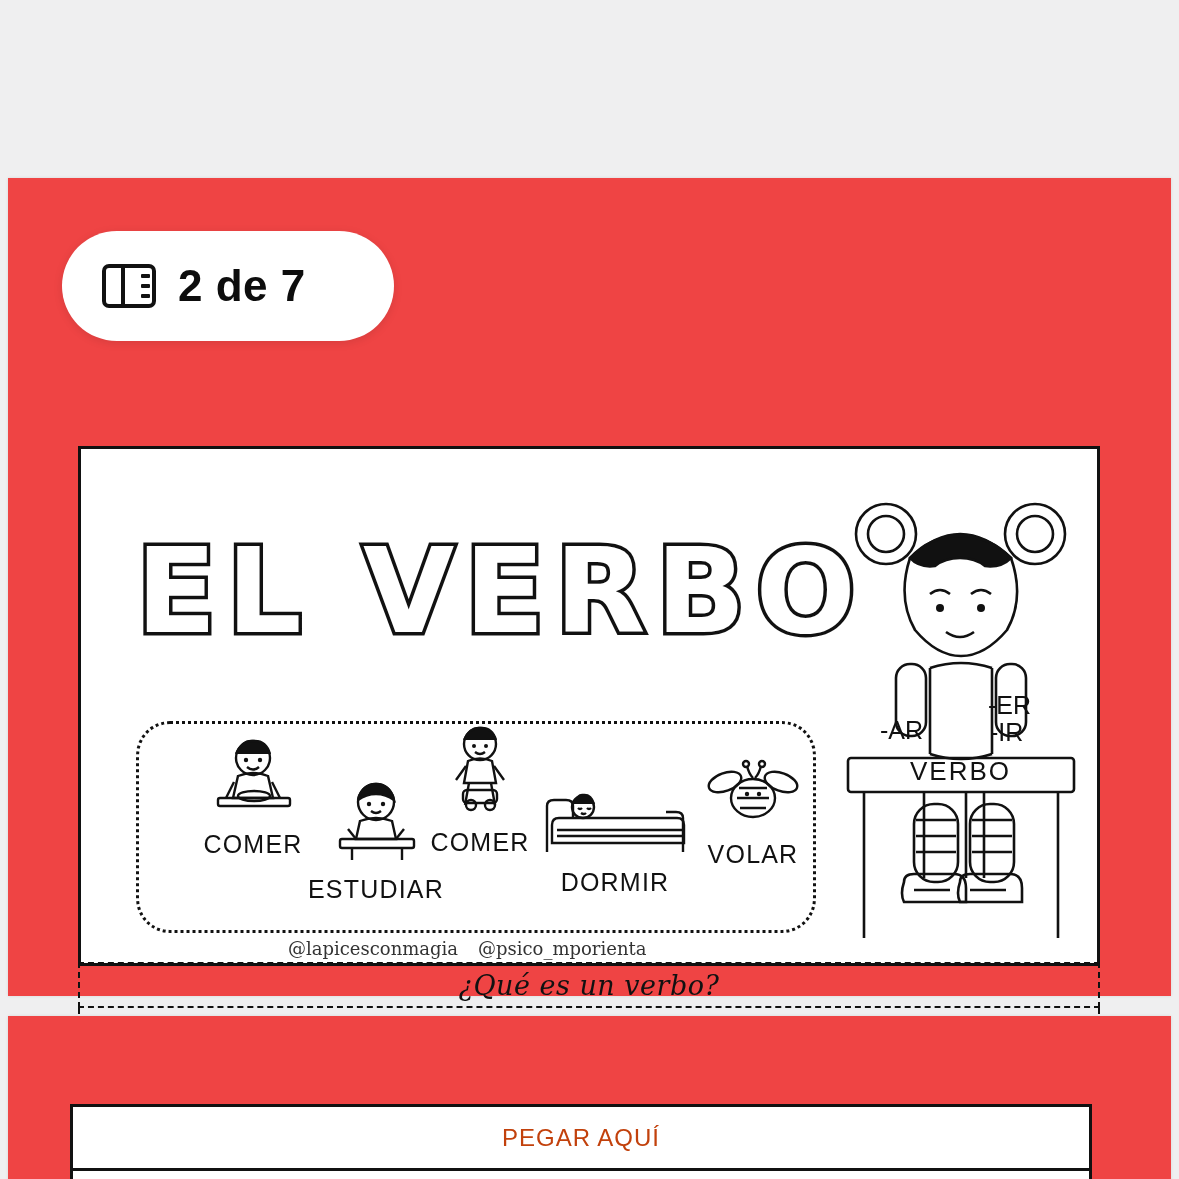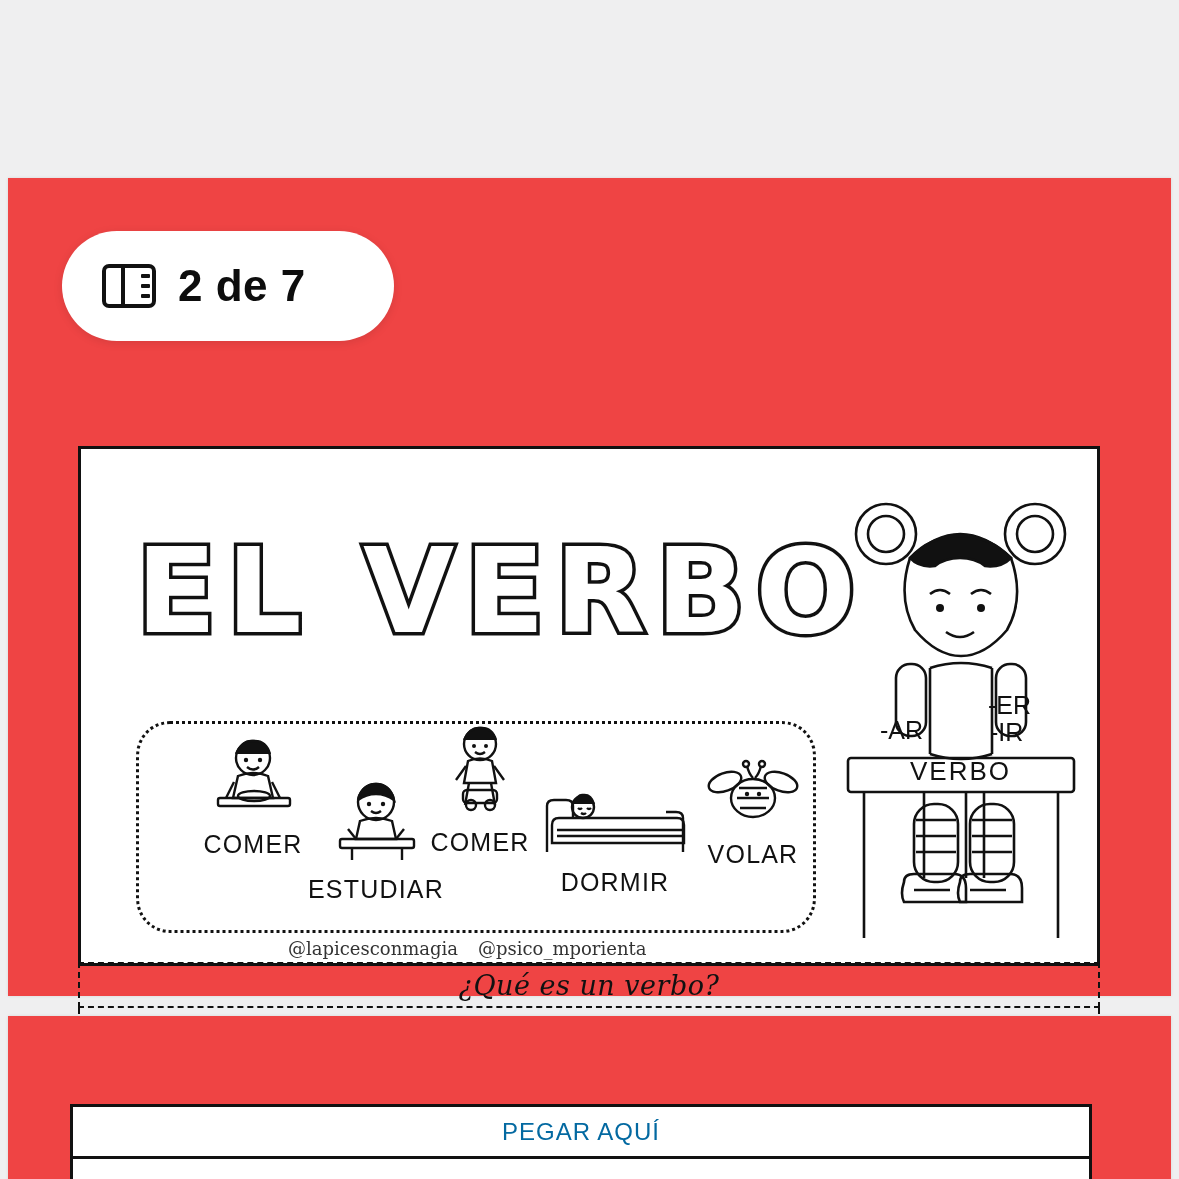--- a/index.html
+++ b/index.html
@@ -174,28 +174,28 @@
 
   
   #pegar-box {
     position: absolute;
     left: 70px; top: 1104px;
     width: 1022px;
     border: 3px solid #111;
     background: #fff;
   }
   #pegar-head {
-    height: 52px;
+    height: 64px;
     display: flex;
     align-items: center;
     justify-content: center;
     border-bottom: 3px solid #111;
     font-size: 24px;
     letter-spacing: 1px;
-    color: #0369a1;
+    color: #c2410c;
   }
   #pegar-body { height: 60px; }
 
   
   #kid-reading {
     position: absolute;
     left: 760px; top: 40px;
     width: 245px; height: 465px;
   }
   .ar-tag, .er-tag, .ir-tag {

